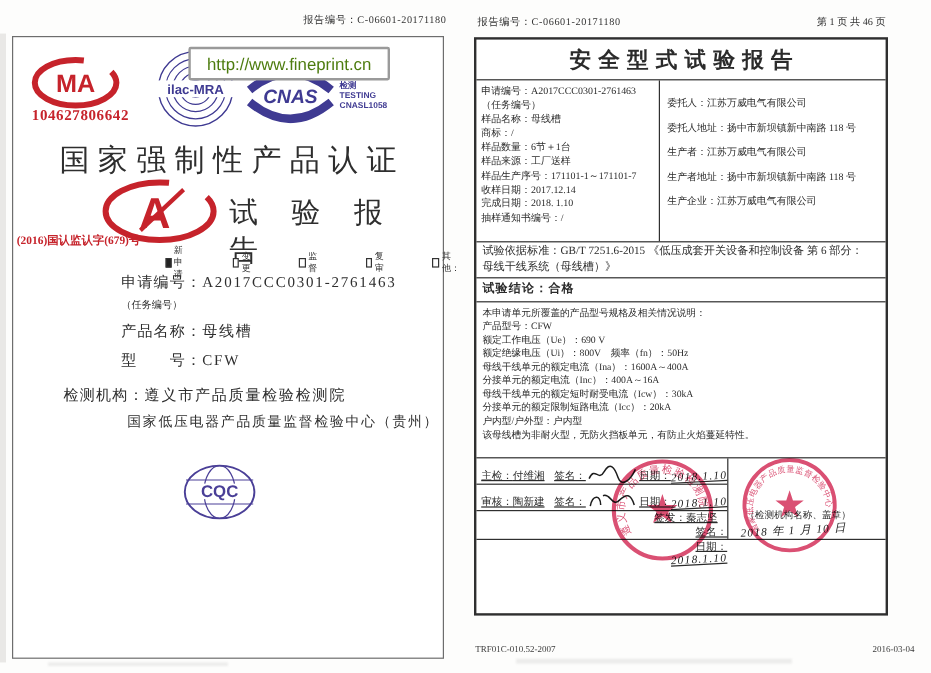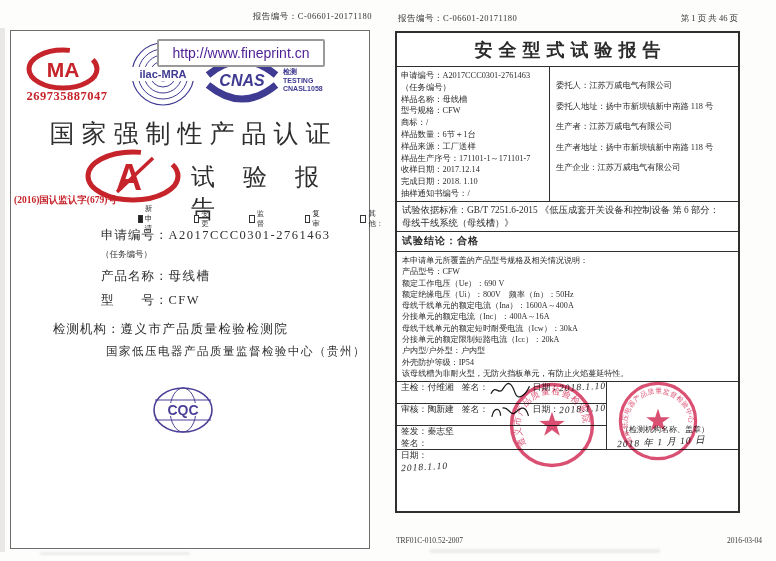--- a/index.html
+++ b/index.html
@@ -5,21 +5,21 @@
   html,body{margin:0;padding:0;background:#ffffff;}
   .canvas{position:relative;width:776px;height:561px;background:#fdfdfc;overflow:hidden;
           font-family:"Liberation Serif","DejaVu Serif",serif;color:#2b2b2b;}
   .abs{position:absolute;}
   
   .lp{position:absolute;left:10px;top:30px;width:358px;height:517px;border:1px solid #6d6d6d;background:#fff;}
   .lp-repno{position:absolute;left:212px;top:11px;width:160px;text-align:right;font-size:8.5px;color:#333;letter-spacing:.5px;}
   .edge-strip{position:absolute;left:0;top:28px;width:5px;height:524px;background:#d9d7d3;opacity:.55;}
   .smudge{position:absolute;background:rgba(90,90,90,.10);filter:blur(1px);}
   .url-box{position:absolute;left:146px;top:8px;width:164px;height:24px;background:#fff;border:2px solid #9a9a9a;
-           border-radius:2px;font-family:"Liberation Sans","DejaVu Sans",sans-serif;font-size:14px;color:#4c1d95;
+           border-radius:2px;font-family:"Liberation Sans","DejaVu Sans",sans-serif;font-size:14px;color:#4d7c0f;
            display:flex;align-items:center;justify-content:center;z-index:6;}
   .cma-num{position:absolute;left:4px;top:58px;width:104px;text-align:center;font-size:12.5px;font-weight:bold;color:#c6232b;letter-spacing:.5px;}
   .cnas-side{position:absolute;left:272px;top:20px;width:84px;font-size:7px;line-height:8.6px;color:#3f3a92;font-weight:bold;font-family:"Liberation Sans","DejaVu Sans",sans-serif;}
   .t-cert{position:absolute;left:0;top:86px;width:100%;text-align:center;font-size:25px;letter-spacing:7px;padding-left:7px;box-sizing:border-box;color:#2e2e2e;}
   .t-rep{position:absolute;left:180px;top:130px;width:170px;font-size:24px;letter-spacing:11px;color:#2e2e2e;}
   .acc-note{position:absolute;left:3px;top:163px;font-size:9.5px;font-weight:bold;color:#c6232b;}
   .cb-row{position:absolute;left:96px;top:173px;font-size:7.5px;color:#333;display:flex;gap:7px;align-items:center;}
   .cb-item{display:flex;align-items:center;gap:2px;padding-left:31px;}
   .cb-box{display:inline-block;width:6px;height:6px;border:1px solid #333;background:#fff;}
   .cb-box.filled{background:#222;}
@@ -33,21 +33,21 @@
   .rrow{border-bottom:1px solid #2f2f2f;box-sizing:border-box;position:relative;}
   .r-title{height:34px;display:flex;align-items:center;justify-content:center;font-size:18px;font-weight:bold;letter-spacing:6px;padding-left:6px;}
   .r-info{height:135px;display:flex;}
   .r-info-l{width:153px;border-right:1px solid #2f2f2f;box-sizing:border-box;padding:3px 0 0 4px;font-size:8.3px;line-height:11.8px;}
   .r-info-r{flex:1;padding:9px 0 0 6px;font-size:8.3px;line-height:20.5px;}
   .r-std{height:30px;padding:2px 0 0 5px;font-size:9.3px;line-height:13px;}
   .r-concl{height:20px;padding-left:5px;font-size:10px;line-height:18px;font-weight:bold;letter-spacing:1px;}
   .r-desc{height:130px;padding:3px 0 0 5px;font-size:8.1px;line-height:11.3px;}
   .r-sign{height:68px;display:flex;}
   .r-sign-l{width:210px;border-right:1px solid #2f2f2f;box-sizing:border-box;display:flex;flex-direction:column;}
-  .sig-row{height:23px;box-sizing:border-box;border-bottom:1px solid #2f2f2f;display:flex;align-items:flex-start;font-size:8.8px;padding-left:4px;position:relative;}
+  .sig-row{height:23px;box-sizing:border-box;border-bottom:1px solid #2f2f2f;display:flex;align-items:flex-end;font-size:8.8px;padding-left:4px;position:relative;text-decoration:underline;}
   .sig-row:last-child{border-bottom:none;flex-direction:column;}
   .sig-name{margin-right:8px;white-space:nowrap;}
   .sig-label{white-space:nowrap;}
   .scribble{margin:0 1px;}
   .hand{font-style:italic;transform:rotate(-3deg);font-size:9.5px;color:#1d1d1d;white-space:nowrap;letter-spacing:1px;}
   .r-sign-r{flex:1;position:relative;font-size:8px;}
   .stamp-note{position:absolute;left:14px;top:42px;white-space:nowrap;}
   .stamp-date{position:absolute;left:10px;top:54px;}
   .r-remark{flex:1;display:flex;border-bottom:none;}
   .r-remark-label{width:30px;border-right:1px solid #2f2f2f;box-sizing:border-box;display:flex;align-items:center;justify-content:center;font-size:9px;letter-spacing:1px;}
@@ -67,21 +67,21 @@
   <div class="smudge" style="left:40px;top:552px;width:150px;height:3px;"></div>
 
   <div class="lp-repno"><span>报告编号：</span><span>C-06601-20171180</span></div>
 
   <div class="lp">
 
     <svg class="abs" style="left:14px;top:16px;" width="76" height="44" viewBox="0 0 76 44">
       <ellipse cx="38" cy="22" rx="34" ry="19" fill="none" stroke="#c6232b" stroke-width="5" stroke-dasharray="146 25" stroke-dashoffset="12"></ellipse>
       <text x="38" y="30" text-anchor="middle" font-size="21" font-weight="bold" fill="#c6232b">MA</text>
     </svg>
-    <div class="cma-num">269735887047</div>
+    <div class="cma-num">104627806642</div>
 
     <svg class="abs" style="left:118px;top:9px;" width="68" height="68" viewBox="0 0 68 68">
       <circle cx="34" cy="34" r="31" fill="none" stroke="#3f3a92" stroke-width="1.2"></circle>
       <circle cx="34" cy="34" r="25" fill="none" stroke="#3f3a92" stroke-width="1"></circle>
       <circle cx="34" cy="34" r="19" fill="none" stroke="#3f3a92" stroke-width="1"></circle>
       <circle cx="34" cy="34" r="13" fill="none" stroke="#3f3a92" stroke-width="1"></circle>
       <circle cx="34" cy="34" r="7" fill="none" stroke="#3f3a92" stroke-width="1"></circle>
       <rect x="1" y="27" width="66" height="14" fill="#ffffff"></rect>
       <text x="34" y="38" text-anchor="middle" font-size="11" font-weight="bold" fill="#3f3a92">ilac-MRA</text>
     </svg>
@@ -160,21 +160,20 @@
 
   <div class="rtable">
 
     <div class="rrow r-title">安全型式试验报告</div>
 
     <div class="rrow r-info">
       <div class="r-info-l">
         <div>申请编号：A2017CCC0301-2761463</div>
         <div>（任务编号）</div>
         <div>样品名称：母线槽</div>
-        <div>型号规格：CFW</div>
         <div>商标：/</div>
         <div>样品数量：6节＋1台</div>
         <div>样品来源：工厂送样</div>
         <div>样品生产序号：171101-1～171101-7</div>
         <div>收样日期：2017.12.14</div>
         <div>完成日期：2018. 1.10</div>
         <div>抽样通知书编号：/</div>
       </div>
       <div class="r-info-r">
         <div>委托人：江苏万威电气有限公司</div>
@@ -195,21 +194,20 @@
     <div class="rrow r-desc">
       <div>本申请单元所覆盖的产品型号规格及相关情况说明：</div>
       <div>产品型号：CFW</div>
       <div>额定工作电压（Ue）：690 V</div>
       <div>额定绝缘电压（Ui）：800V　频率（fn）：50Hz</div>
       <div>母线干线单元的额定电流（Ina）：1600A～400A</div>
       <div>分接单元的额定电流（Inc）：400A～16A</div>
       <div>母线干线单元的额定短时耐受电流（Icw）：30kA</div>
       <div>分接单元的额定限制短路电流（Icc）：20kA</div>
       <div>户内型/户外型：户内型</div>
-      <div>外壳防护等级：IP54</div>
       <div>该母线槽为非耐火型，无防火挡板单元，有防止火焰蔓延特性。</div>
     </div>
 
     <div class="rrow r-sign">
       <div class="r-sign-l">
         <div class="sig-row">
           <span class="sig-name"><span>主检：</span><span>付维湘</span></span>
           <span class="sig-label">签名：</span>
           <svg class="scribble" width="44" height="16" viewBox="0 0 44 16">
               <path d="M2,12 C7,1 10,15 15,6 S24,2 27,11 S38,13 42,4" fill="none" stroke="#1d1d1d" stroke-width="1.3"></path>

